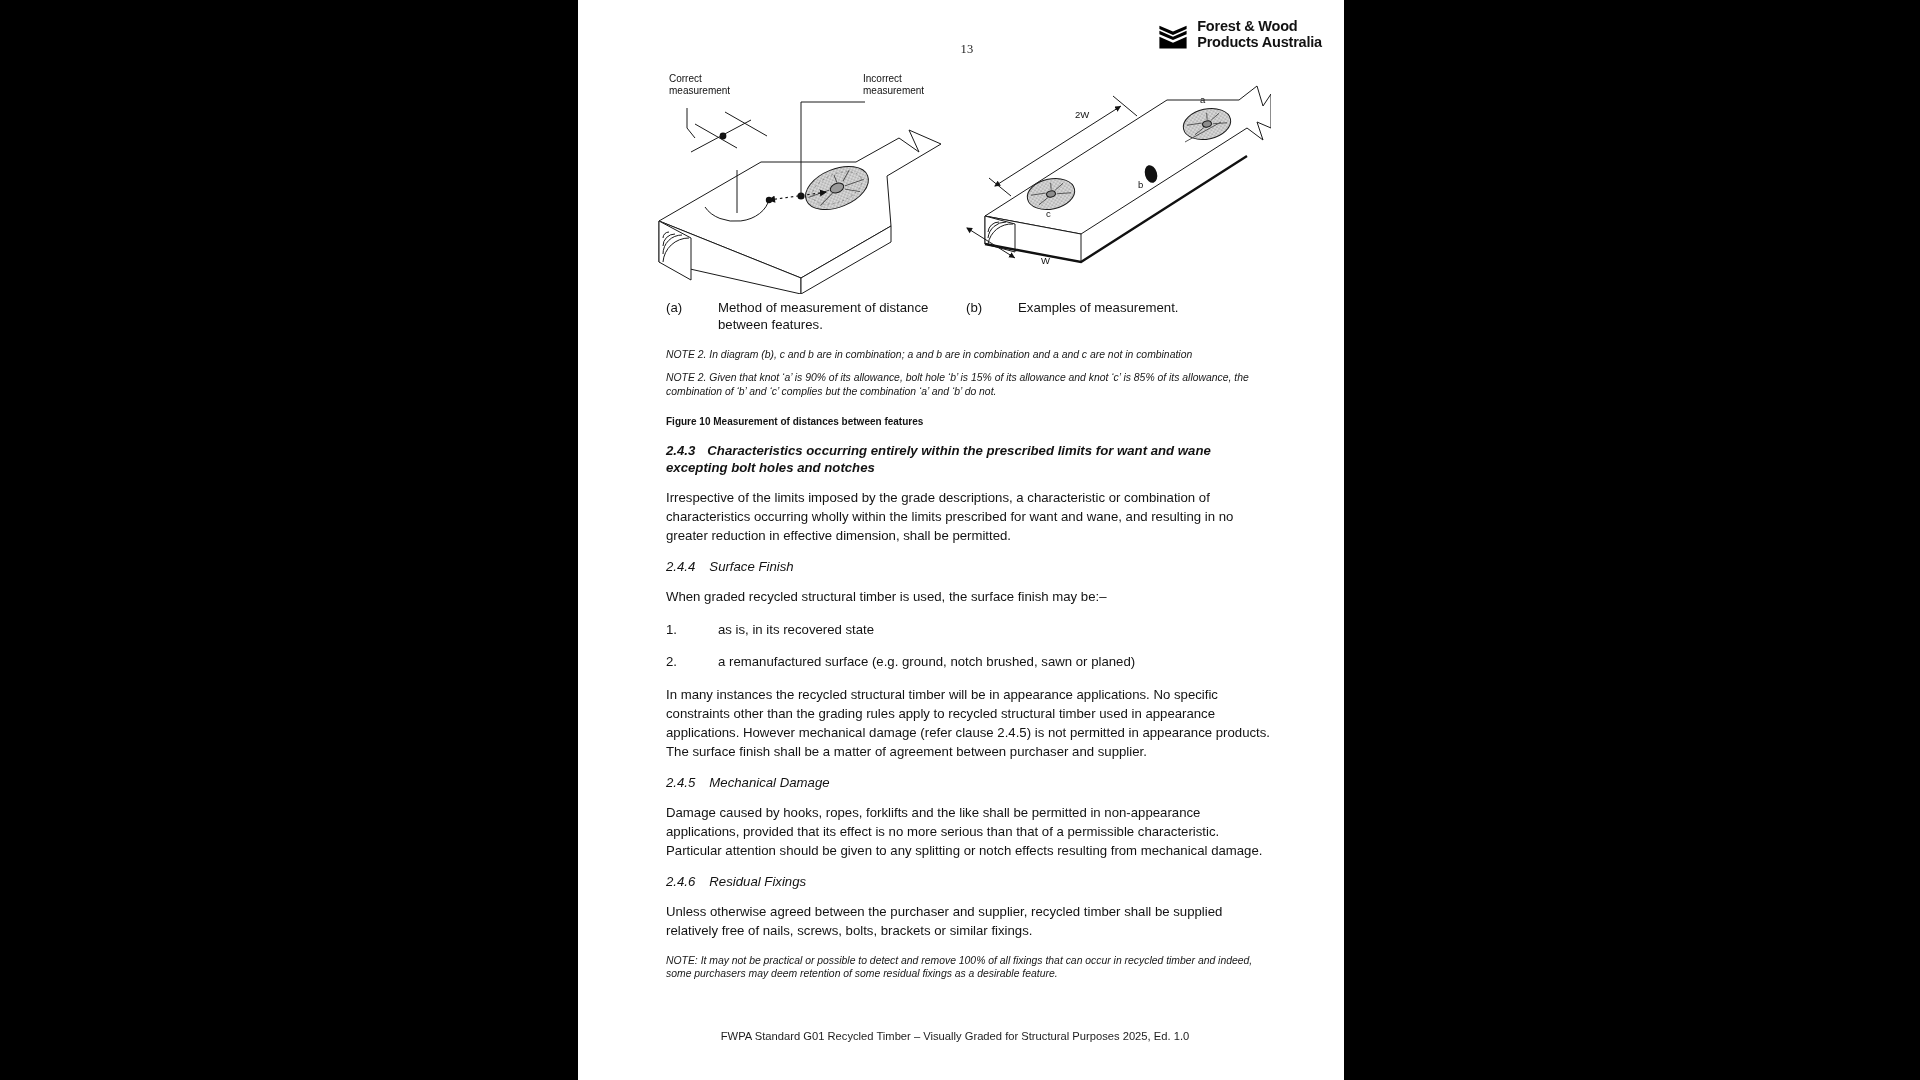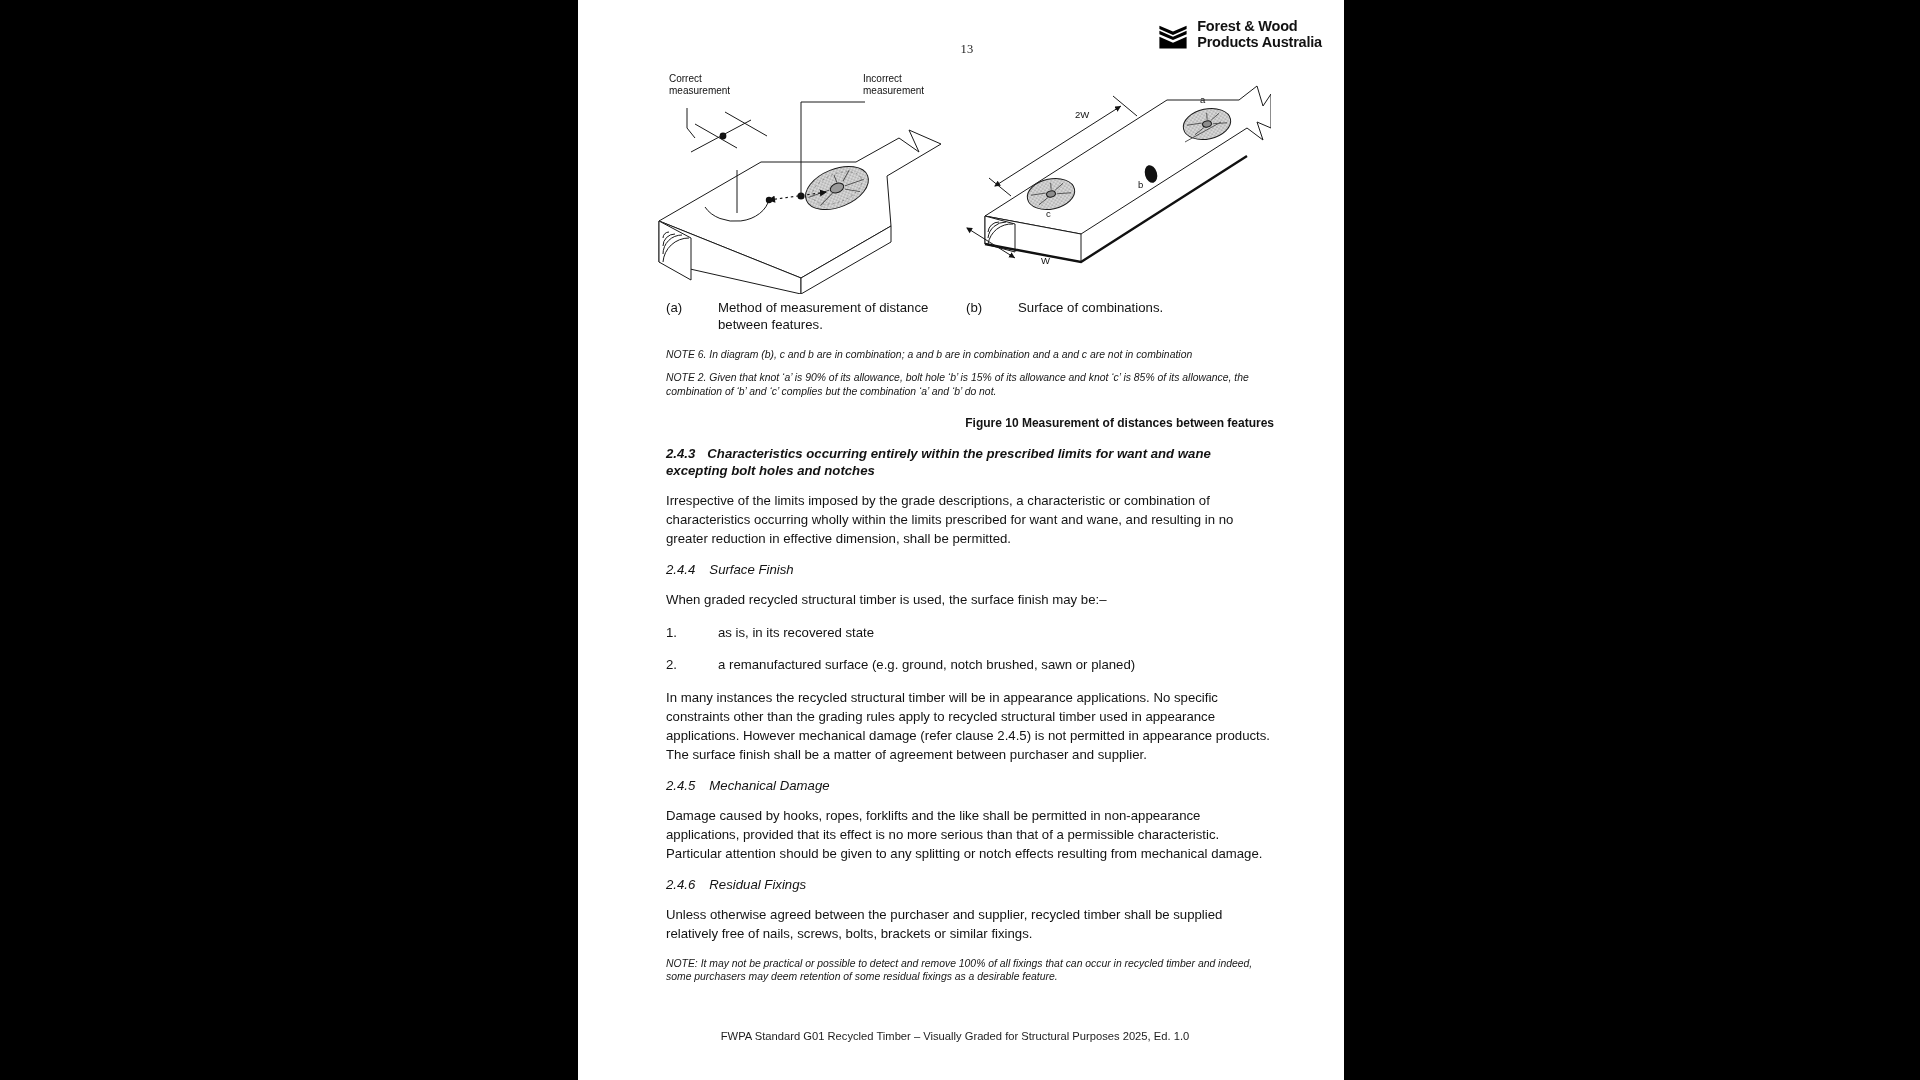--- a/index.html
+++ b/index.html
@@ -94,23 +94,23 @@
 
   .note {
     font-style: italic;
     font-size: 10.4px;
     line-height: 1.3;
     margin: 0 0 10px 0;
     color: #171717;
   }
 
   .figure-caption {
-    text-align: right;
+    text-align: left;
     font-weight: bold;
-    font-size: 12px;
+    font-size: 10px;
     margin: 18px 0 16px 0;
   }
 
   h3.clause {
     font-size: 13.2px;
     font-style: italic;
     font-weight: normal;
     margin: 0 0 11px 0;
     line-height: 1.28;
   }
@@ -267,25 +267,25 @@
 
       <div class="content">
 
         <div class="captions">
           <div class="cap cap-a">
             <span class="cap-label">(a)</span>
             <span class="cap-text">Method of measurement of distance between features.</span>
           </div>
           <div class="cap">
             <span class="cap-label">(b)</span>
-            <span class="cap-text">Surface of combinations.</span>
+            <span class="cap-text">Examples of measurement.</span>
           </div>
         </div>
 
-        <p class="note">NOTE 6. In diagram (b), c and b are in combination; a and b are in combination and a and c are not in combination</p>
+        <p class="note">NOTE 2. In diagram (b), c and b are in combination; a and b are in combination and a and c are not in combination</p>
         <p class="note">NOTE 2. Given that knot ‘a’ is 90% of its allowance, bolt hole ‘b’ is 15% of its allowance and knot ‘c’ is 85% of its allowance, the combination of ‘b’ and ‘c’ complies but the combination ‘a’ and ‘b’ do not.</p>
 
         <div class="figure-caption">Figure 10 Measurement of distances between features</div>
 
         <h3 class="clause bold">
           <span class="num">2.4.3</span><span>Characteristics occurring entirely within the prescribed limits for want and wane excepting bolt holes and notches</span>
         </h3>
         <p class="body">Irrespective of the limits imposed by the grade descriptions, a characteristic or combination of characteristics occurring wholly within the limits prescribed for want and wane, and resulting in no greater reduction in effective dimension, shall be permitted.</p>
 
         <h3 class="clause">

